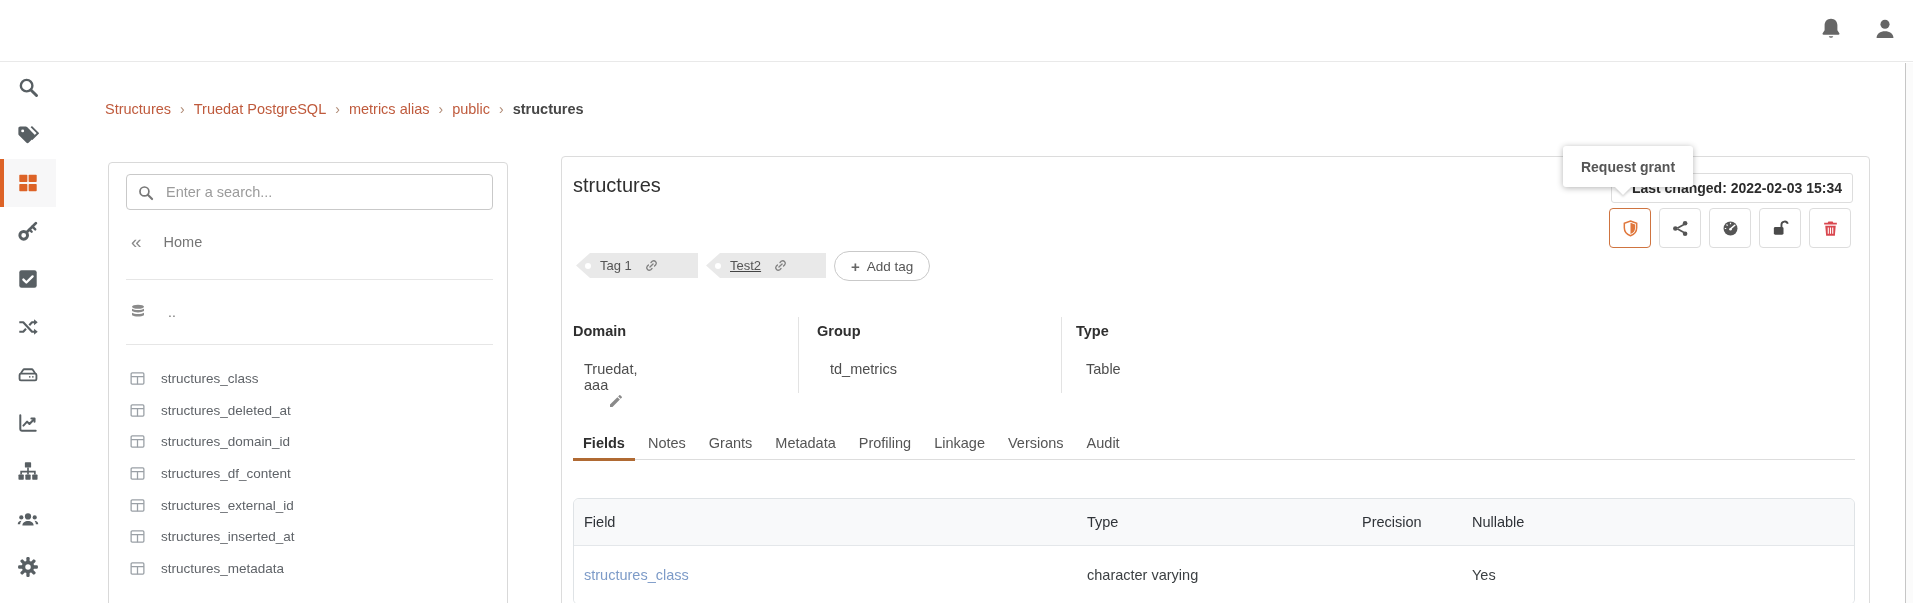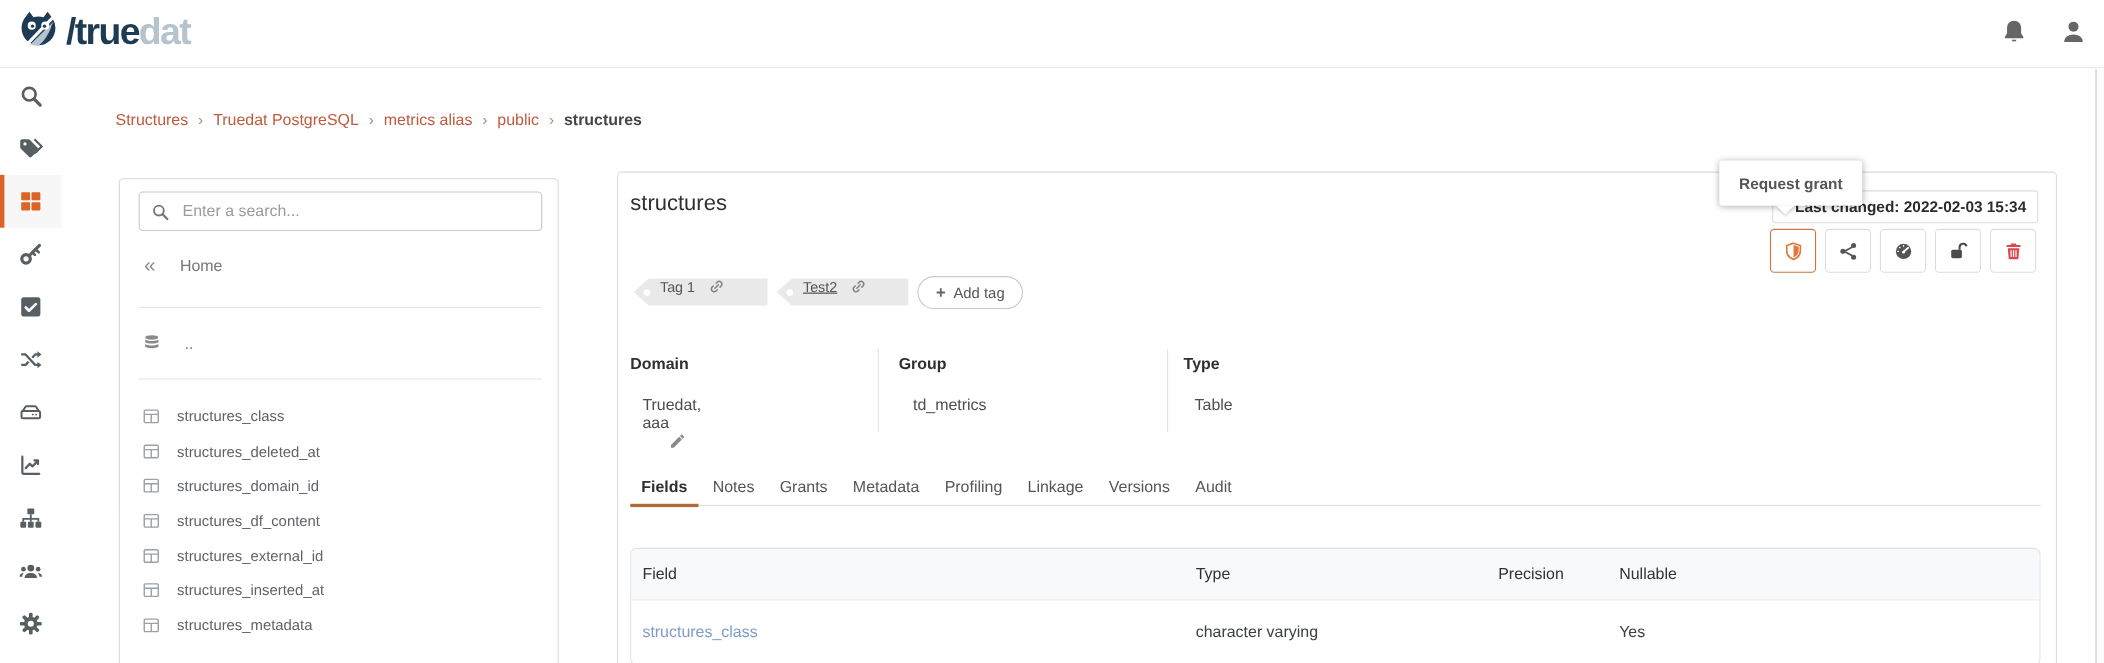--- a/index.html
+++ b/index.html
@@ -70,21 +70,21 @@
   
   .tooltip { position:absolute; left:1563px; top:146px; width:130px; height:41px; background:#fff;
              border-radius:3px; box-shadow:0 1px 6px rgba(0,0,0,.3); z-index:5; font-size:14px; color:#555;
              display:flex; align-items:center; justify-content:center;font-weight:bold; }
   .tooltip::after { content:''; position:absolute; left:52px; bottom:-8px; border-left:8px solid transparent;
                     border-right:8px solid transparent; border-top:8px solid #fff;
                     filter:drop-shadow(0 2px 1px rgba(0,0,0,.15)); }
 
   
   .tagrow { position:absolute; left:0; top:92px; width:100%; height:34px; }
-  .tagchip { position:absolute; top:4px; height:25px; background:#e9e9e9; display:flex; align-items:flex-start;
+  .tagchip { position:absolute; top:4px; height:25px; background:#e9e9e9; display:flex; align-items:center;
              padding:0 10px 0 24px; clip-path:polygon(14px 0, 100% 0, 100% 100%, 14px 100%, 0 50%);
              cursor:pointer; }
   .tagchip .hole { position:absolute; left:9px; top:9.5px; width:6px; height:6px; border-radius:50%; background:#fff; }
   .tagchip .tlabel { font-size:13px; color:#555; }
   .tagchip svg { width:15px; height:15px; margin-left:12px; }
   .chip1 { left:14px; width:122px; }
   .chip2 { left:144px; width:120px;text-decoration:underline; }
   .addtag { position:absolute; left:272px; top:2px; height:30px; padding:0 16px; border:1px solid #c9c9c9;
             border-radius:15px; background:#fff; display:flex; align-items:center; cursor:pointer; }
   .addtag .plus { font-size:15px; font-weight:bold; color:#666; margin-right:7px; }
@@ -118,32 +118,20 @@
   
   .scrolltrack { position:absolute; left:1905px; top:63px; width:8px; height:540px; background:#fbfbfb;
                  border-left:1px solid #c6c6c6; cursor:pointer; }
 </style>
 </head>
 <body>
 
 <div class="stage">
 
   <div class="topbar">
-    <div class="logo">
-      <svg viewBox="0 0 48 48">
-        <path d="M9 10.5L14.5 3l4.3 5.9a17 17 0 0 1 10.4 0L33.5 3 39 10.5A17.6 17.6 0 0 1 41.6 20c0 9.9-7.9 17.9-17.6 17.9S6.4 29.9 6.4 20c0-3.5 1-6.7 2.6-9.5z" fill="#1d3b53"></path>
-        <path d="M40 13L15.5 37a17.6 17.6 0 0 0 8.5 1c6-4 12-14 13.6-21z" fill="#b4c3cd"></path>
-        <path d="M38.5 9.5L11 38" stroke="#fff" stroke-width="3.2" fill="none"></path>
-        <circle cx="17" cy="17.5" r="4.2" fill="#fff"></circle>
-        <circle cx="31" cy="17.5" r="4.2" fill="#fff"></circle>
-        <circle cx="17.8" cy="18" r="1.7" fill="#1d3b53"></circle>
-        <circle cx="30.2" cy="18" r="1.7" fill="#1d3b53"></circle>
-      </svg>
-      <span class="brand"><span>/</span><span>true</span><span class="dat">dat</span></span>
-    </div>
     <div class="top-icon bell">
       <svg viewBox="0 0 24 24" fill="currentColor">
           <path d="M12 2.6c-3.5 0-5.9 2.6-5.9 6v4.6L4.3 16c-.4.6 0 1.4.8 1.4h13.8c.8 0 1.2-.8.8-1.4l-1.8-2.8V8.6c0-3.4-2.4-6-5.9-6z"></path>
           <path d="M9.9 18.6a2.2 2.2 0 0 0 4.2 0z"></path>
         </svg>
     </div>
     <div class="top-icon usr">
       <svg viewBox="0 0 24 24" fill="currentColor">
           <circle cx="12" cy="7.6" r="4.2"></circle>
           <path d="M4.2 20.4c0-3.9 3.5-6.3 7.8-6.3s7.8 2.4 7.8 6.3z"></path>

